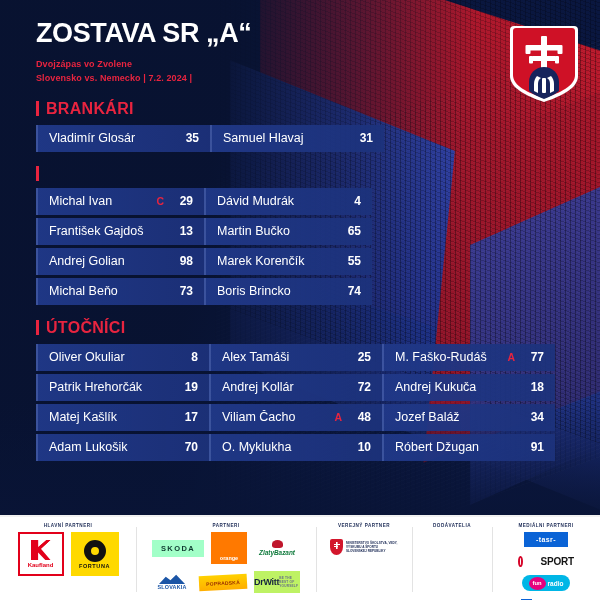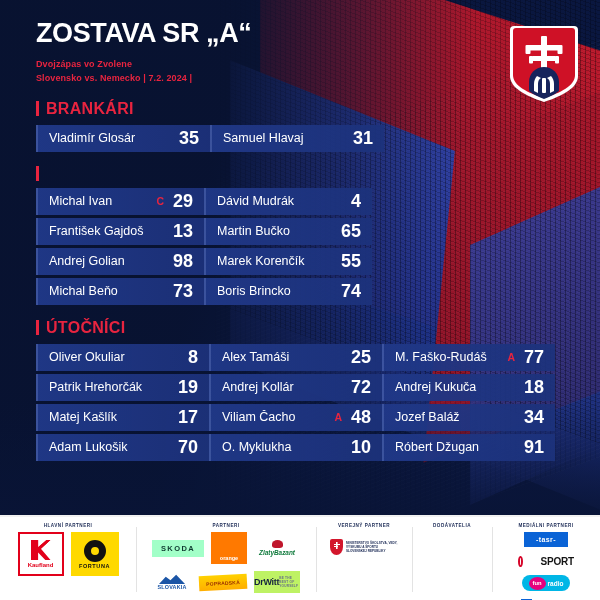--- a/index.html
+++ b/index.html
@@ -189,21 +189,21 @@
     overflow: hidden;
     text-overflow: ellipsis;
   }
   .p-badge {
     font-size: 10.5px;
     font-weight: 800;
     color: #e8243f;
     margin: 0 7px 0 5px;
   }
   .p-num {
-    font-size: 18px;
+    font-size: 12px;
     font-weight: 800;
     color: #ffffff;
     min-width: 22px;
     text-align: right;
   }
 
   
   .sec-goalies .cell { width: 174px; }
   .sec-def .cell     { width: 168px; }
   .sec-fwd .cell     { width: 173px; }

